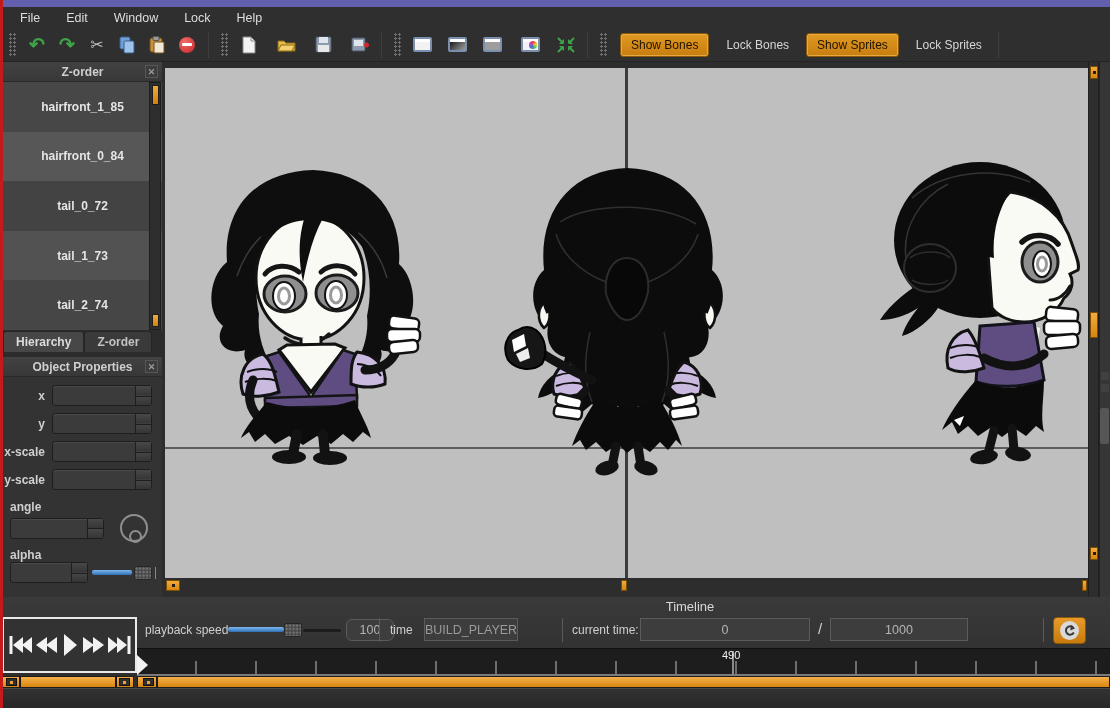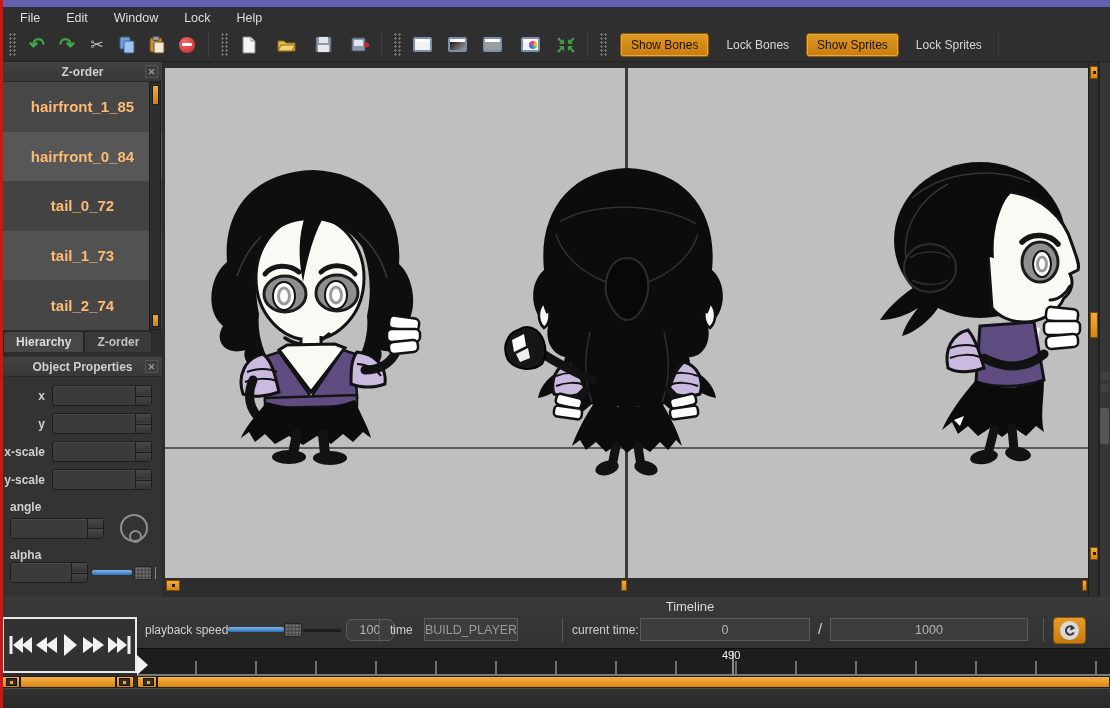--- a/index.html
+++ b/index.html
@@ -38,21 +38,21 @@
   .win-color::after { content:""; position:absolute; right:1px; bottom:1px; width:8px; height:8px; border-radius:50%;
                       background:conic-gradient(#e84040,#e8d040,#48c848,#4070e8,#c040d8,#e84040); }
 
   
   .left-panel { left:3px; top:62px; width:159px; height:535px; background:#333333;font-weight:bold; }
   .panel-head { position:relative; height:20px; background:linear-gradient(#424242,#383838); border-bottom:1px solid #2a2a2a;
                 color:#cfcfcf; font-size:12px; text-align:center; line-height:20px; }
   .panel-close { position:absolute; right:4px; top:3px; width:13px; height:13px; font-size:9px; line-height:13px; text-align:center;
                  color:#9a9a9a; border:1px solid #565656; background:#3d3d3d; }
   .zlist { position:relative; height:248px; overflow:hidden; }
-  .zrow { height:49.6px; display:flex; align-items:center; justify-content:center; color:#fdba74; font-size:15px; }
+  .zrow { height:49.6px; display:flex; align-items:center; justify-content:center; color:#e5e5e5; font-size:12px; }
   .zrow.dark { background:#474747; } .zrow.lite { background:#575757; }
   .zrow.d2 { background:#434343; } .zrow.l2 { background:#525252; } .zrow.d3 { background:#464646; }
   .zscroll { position:absolute; right:1px; top:0; width:12px; height:248px; background:#2e2e2e; border:1px solid #1d1d1d; }
   .zthumb { position:absolute; left:1.5px; width:7px; background:linear-gradient(#f0a93e,#d3820f); border:1px solid #1d1d1d; }
   .tabbar { height:22px; background:#2c2c2c; display:flex; align-items:flex-end; }
   .ltab { height:21px; padding:0 12px; font-size:12px; color:#dcdcdc; line-height:21px; background:#474747;
           border:1px solid #262626; border-bottom:none; border-radius:3px 3px 0 0; }
   .ltab.dim { background:#3a3a3a; color:#c2c2c2; }
 
   .props { position:relative; height:245px; background:#333333; border-top:5px solid #2c2c2c; }
@@ -432,21 +432,21 @@
   <div class="abs tl-box" style="left:346px; top:619px; width:48px; height:22px; border-radius:6px;">100</div>
 
   <div class="abs vsep" style="left:379px; top:618px; height:24px;"></div>
   <div class="abs tl-label" style="left:390px; top:623px;">time</div>
   <div class="abs tl-box" style="left:424px; top:618px; width:94px; height:23px; color:#9a9a9a;">BUILD_PLAYER</div>
 
   <div class="abs vsep" style="left:562px; top:618px; height:24px;"></div>
   <div class="abs tl-label" style="left:572px; top:623px;">current time:</div>
   <div class="abs tl-box" style="left:640px; top:618px; width:170px; height:23px;">0</div>
   <div class="abs tl-label" style="left:818px; top:620px; font-size:15px;">/</div>
-  <div class="abs tl-box" style="left:830px; top:618px; width:198px; height:23px;">1000</div>
+  <div class="abs tl-box" style="left:830px; top:618px; width:138px; height:23px;">1000</div>
   <div class="abs vsep" style="left:1043px; top:618px; height:24px;"></div>
   <div class="abs loop-btn">
     <div class="loop-inner">
       <svg width="13" height="13">
           <path d="M10.5,4 A4.2,4.2 0 1 0 10.8,8.6" fill="none" stroke="#3a3a3a" stroke-width="2"></path>
           <path d="M8,1 L12,4.4 L7.2,6.4 Z" fill="#3a3a3a"></path>
         </svg>
     </div>
   </div>
 

